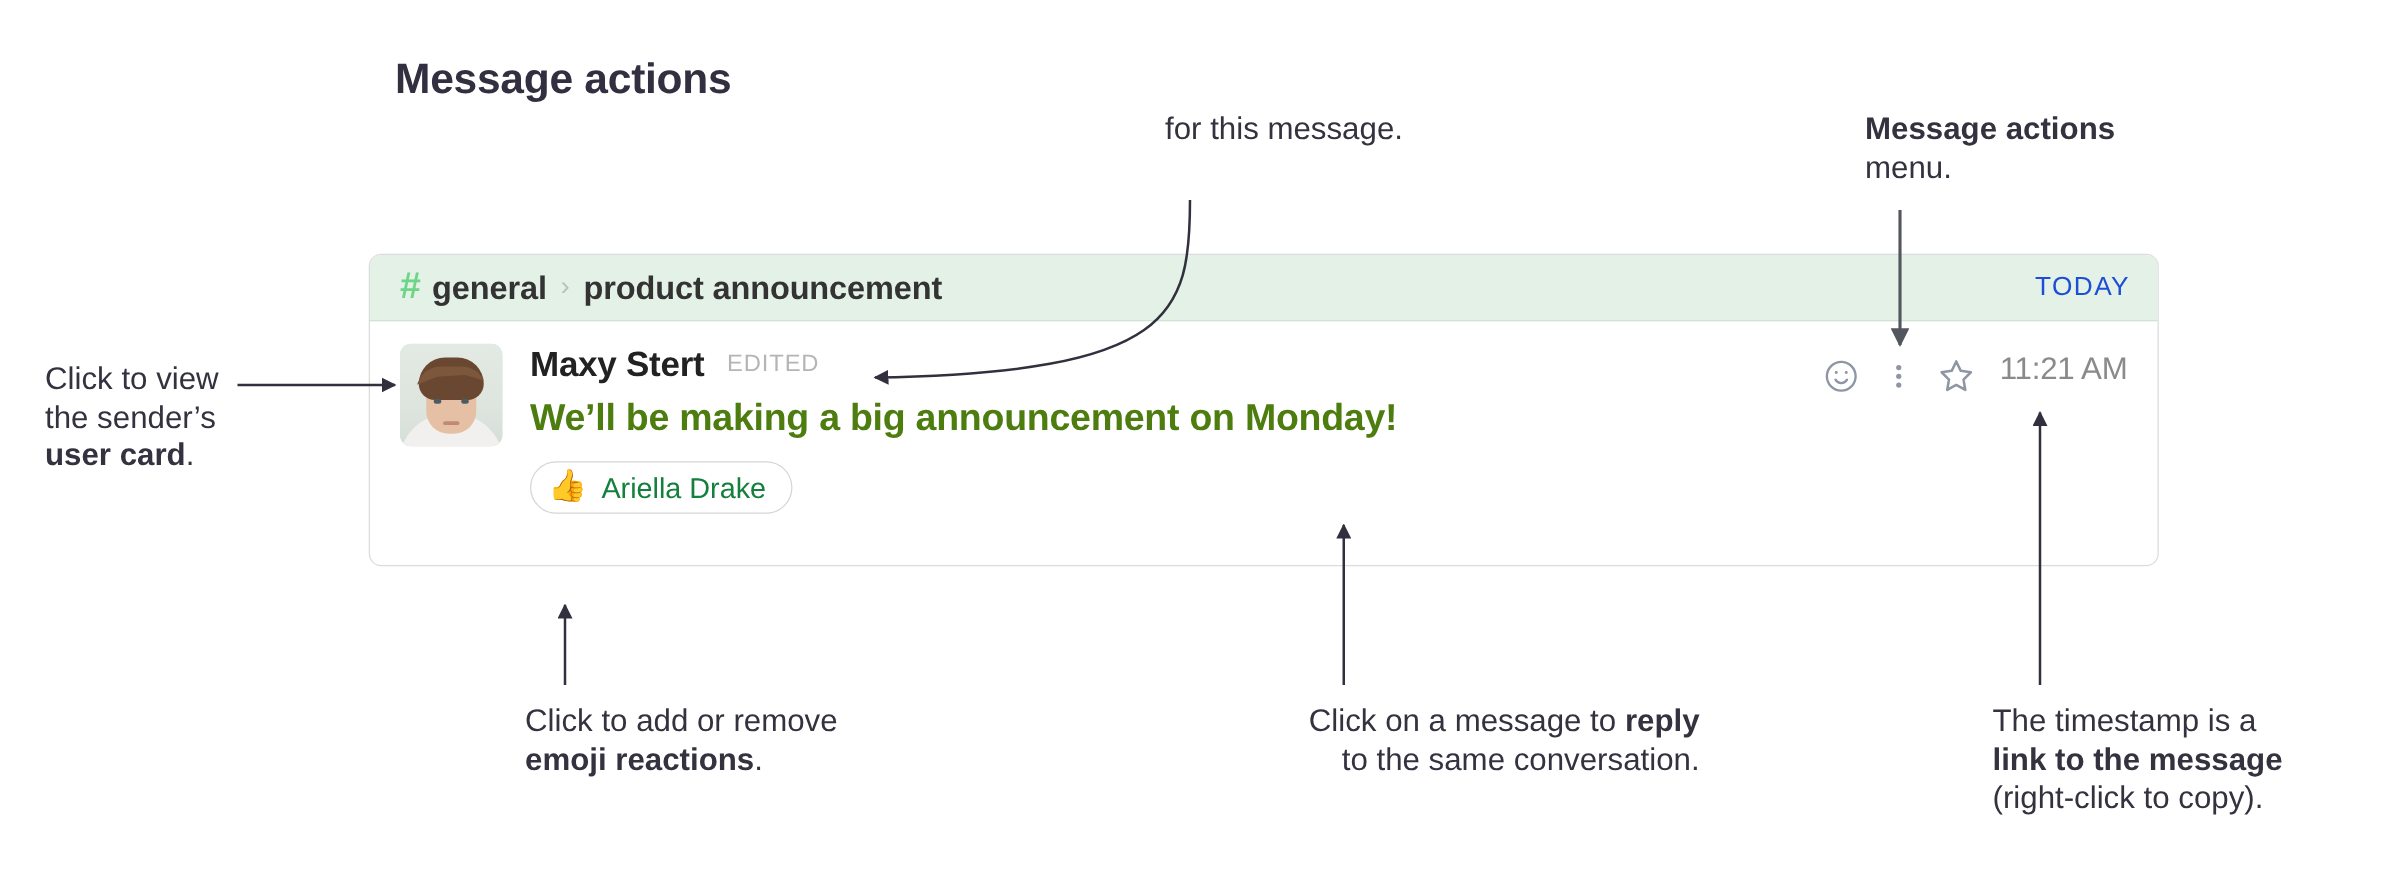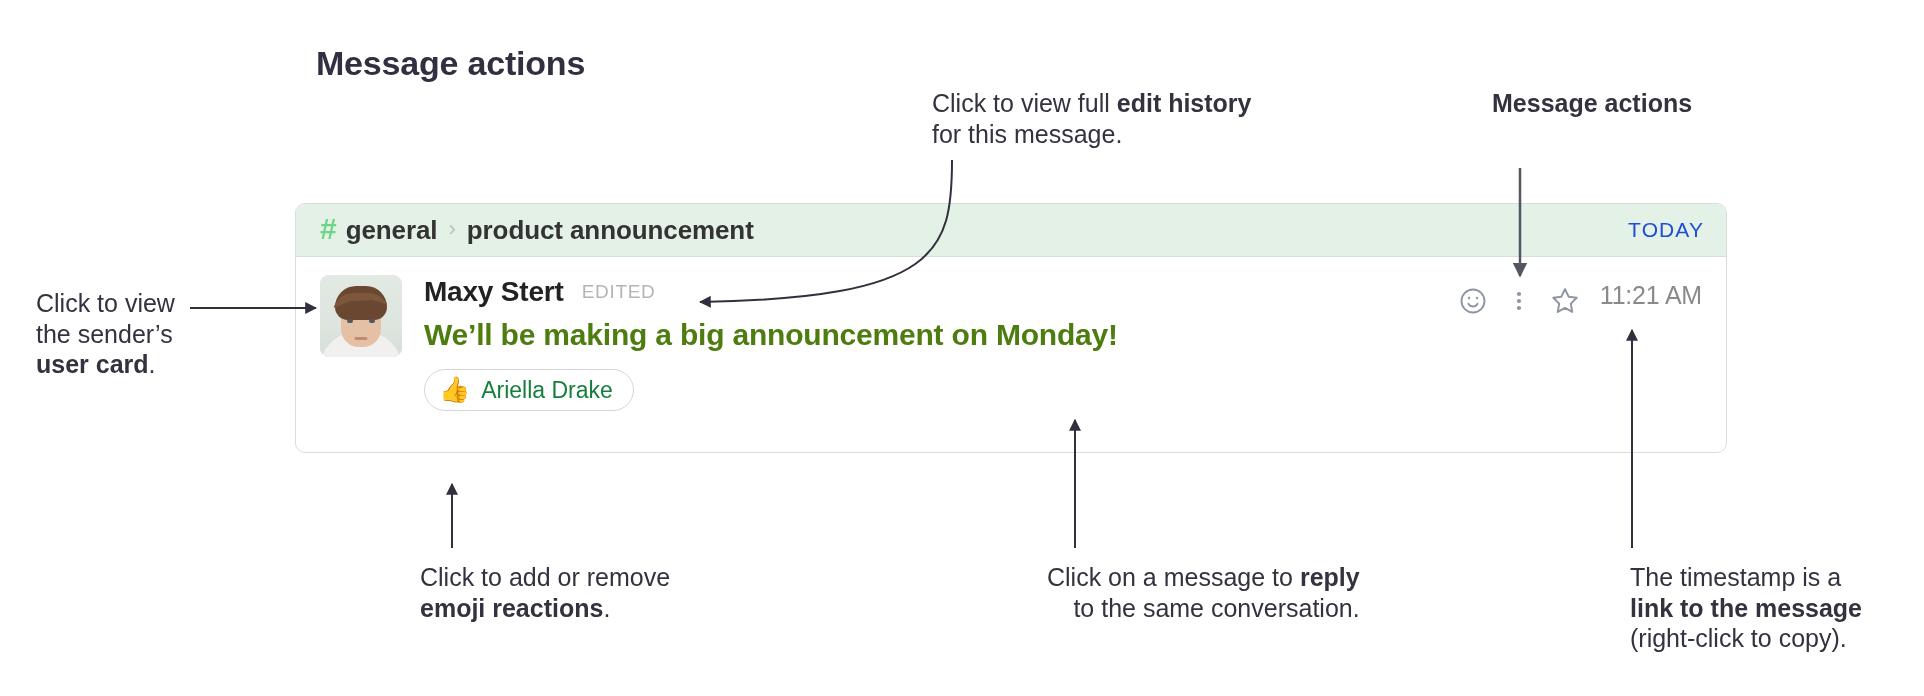--- a/index.html
+++ b/index.html
@@ -39,21 +39,21 @@
     white-space: nowrap;
   }
   .annot b { font-weight: 700; }
   .annot .line { display: block; }
 
   #annot-edit-history { left: 932px; top: 88px; }
   #annot-actions-menu { left: 1492px; top: 88px; }
   #annot-user-card   { left: 36px;  top: 288px; }
   #annot-reactions   { left: 420px; top: 562px; }
   #annot-reply       { left: 1047px; top: 562px; text-align: right; }
-  #annot-timestamp   { left: 1594px; top: 562px; margin-left: 36px; }
+  #annot-timestamp   { left: 1594px; top: 562px; }
 
   
   #message-card {
     left: 295px;
     top: 203px;
     width: 1432px;
     height: 250px;
     border: 1.5px solid #dcdcdc;
     border-radius: 10px;
     background: #ffffff;
@@ -271,26 +271,26 @@
     width: 1924px; height: 696px;
     pointer-events: none;
   }
 </style>
 </head>
 <body>
 
 <div class="abs" id="figure-title">Message actions</div>
 
 <div class="abs annot" id="annot-edit-history">
-  <span class="line"><span>Click to view full </span><b>edit history</b></span>
   <span class="line">for this message.</span>
 </div>
 
 <div class="abs annot" id="annot-actions-menu">
   <span class="line"><b>Message actions</b></span>
+  <span class="line">menu.</span>
 </div>
 
 <div class="abs annot" id="annot-user-card">
   <span class="line">Click to view</span>
   <span class="line">the sender’s</span>
   <span class="line"><b>user card</b><span>.</span></span>
 </div>
 
 <div class="abs annot" id="annot-reactions">
   <span class="line">Click to add or remove</span>

